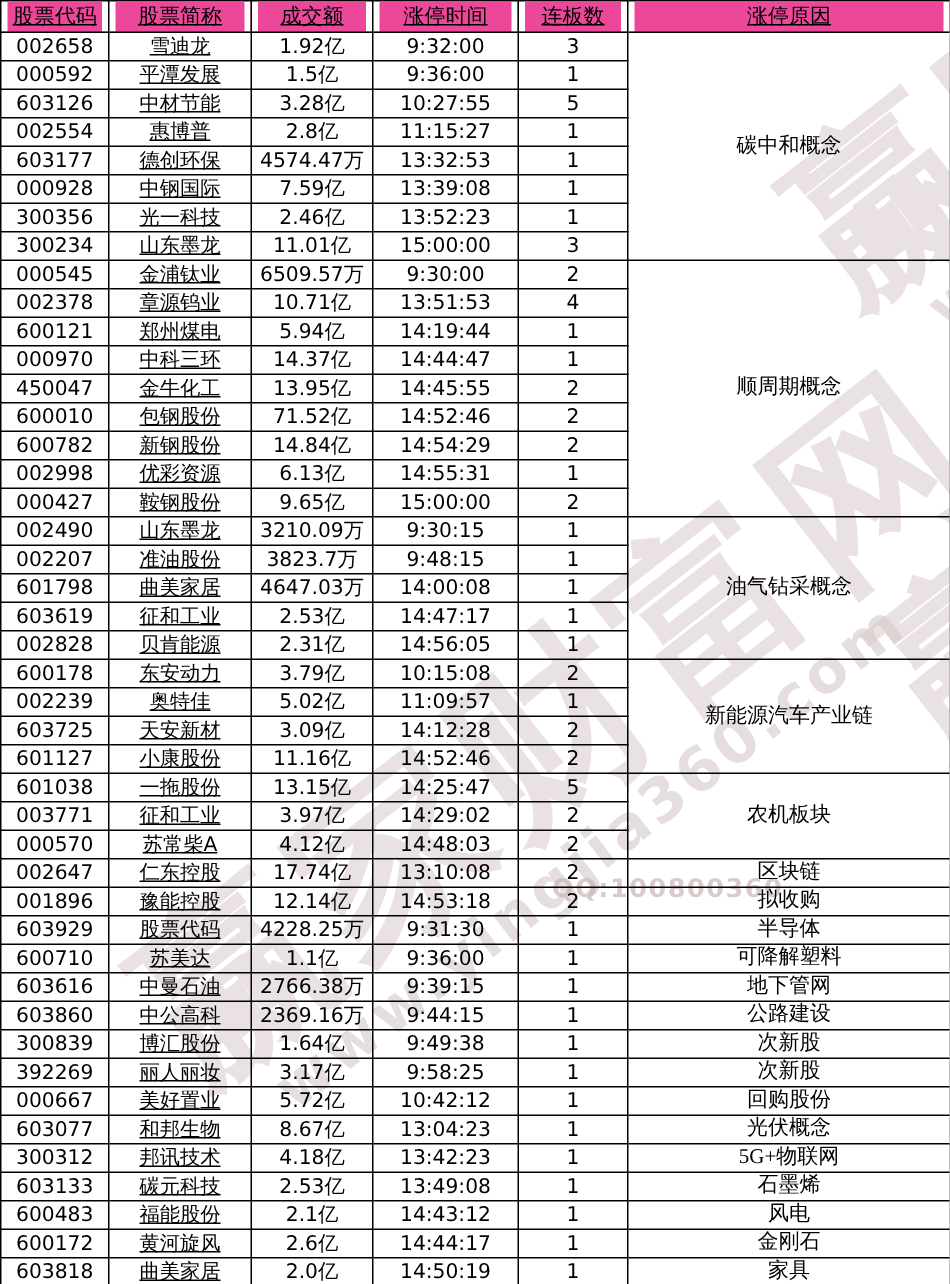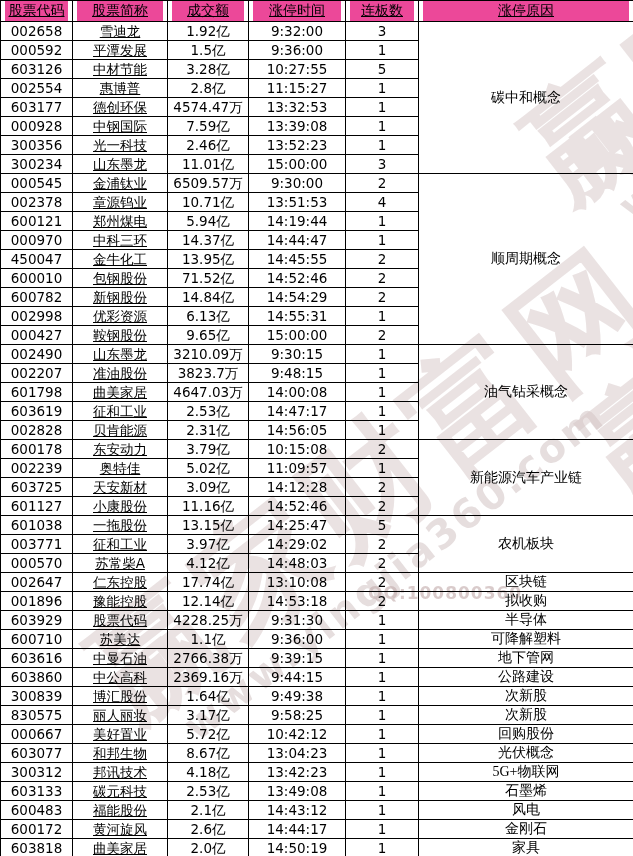--- a/index.html
+++ b/index.html
@@ -327,21 +327,21 @@
       </tr>
       <tr>
         <td class="c0">300839</td>
         <td class="c1">博汇股份</td>
         <td class="c2">1.64亿</td>
         <td class="c3">9:49:38</td>
         <td class="c4">1</td>
         <td class="c5" rowspan="1">次新股</td>
       </tr>
       <tr>
-        <td class="c0">830575</td>
+        <td class="c0">392269</td>
         <td class="c1">丽人丽妆</td>
         <td class="c2">3.17亿</td>
         <td class="c3">9:58:25</td>
         <td class="c4">1</td>
         <td class="c5" rowspan="1">次新股</td>
       </tr>
       <tr>
         <td class="c0">000667</td>
         <td class="c1">美好置业</td>
         <td class="c2">5.72亿</td>

